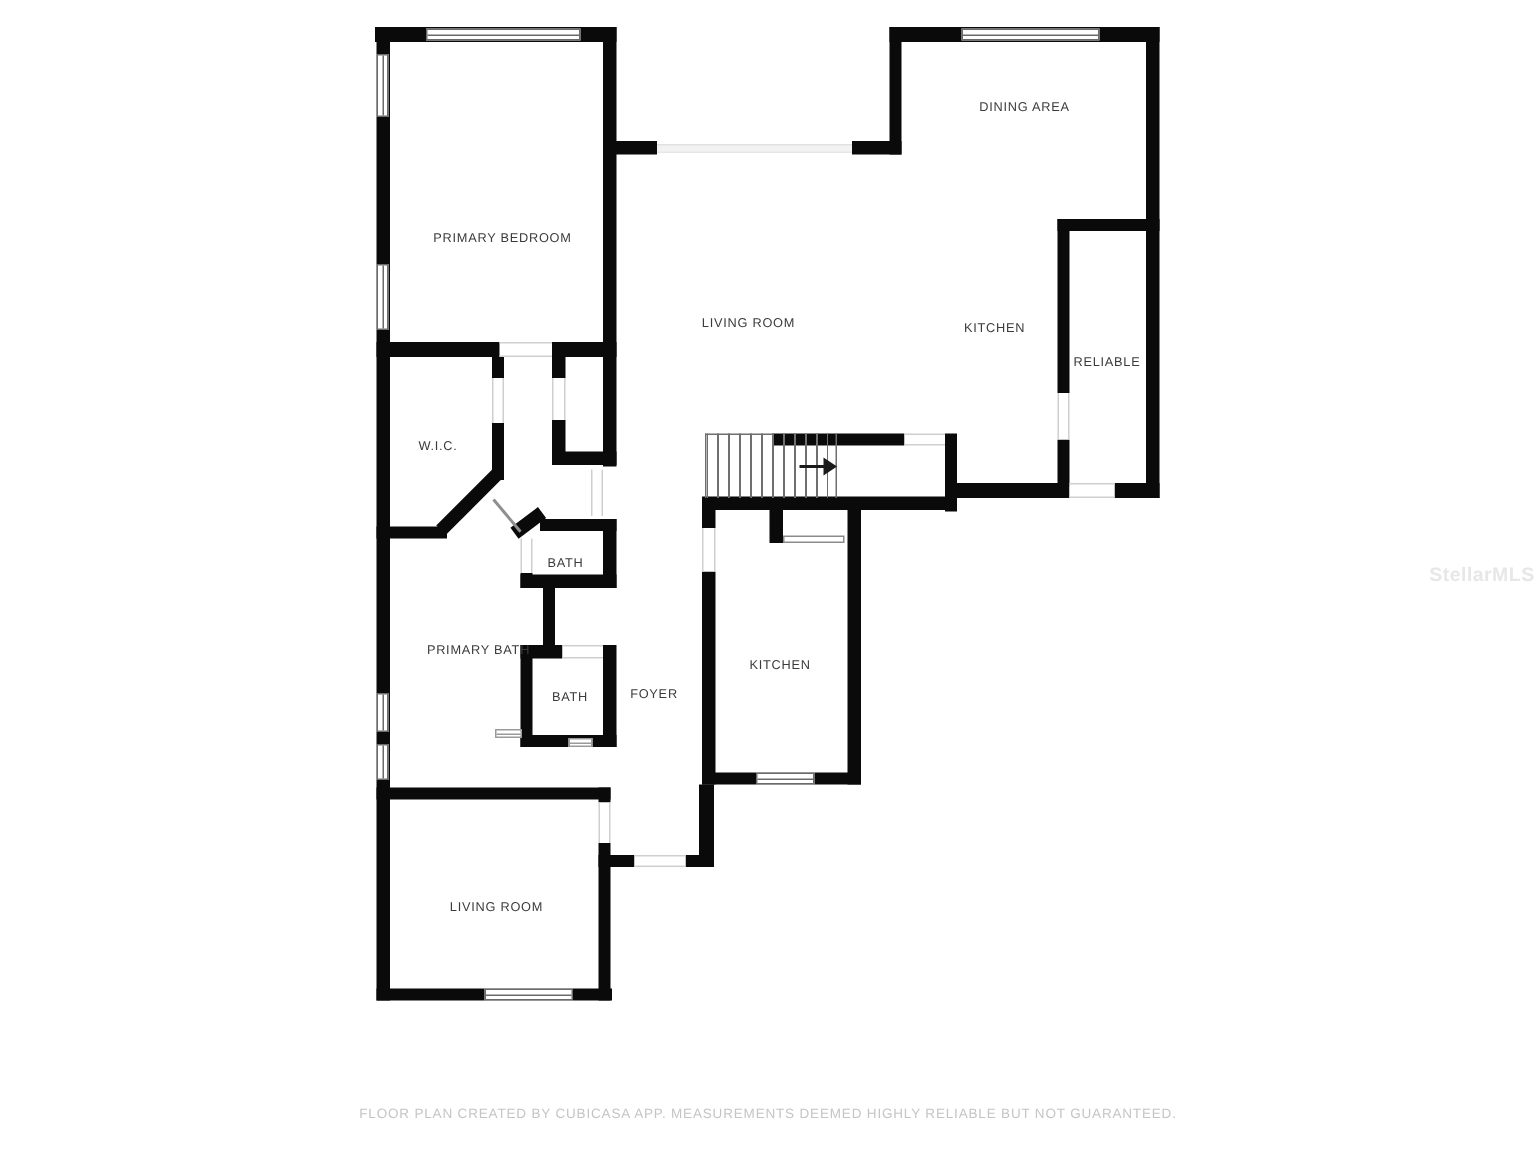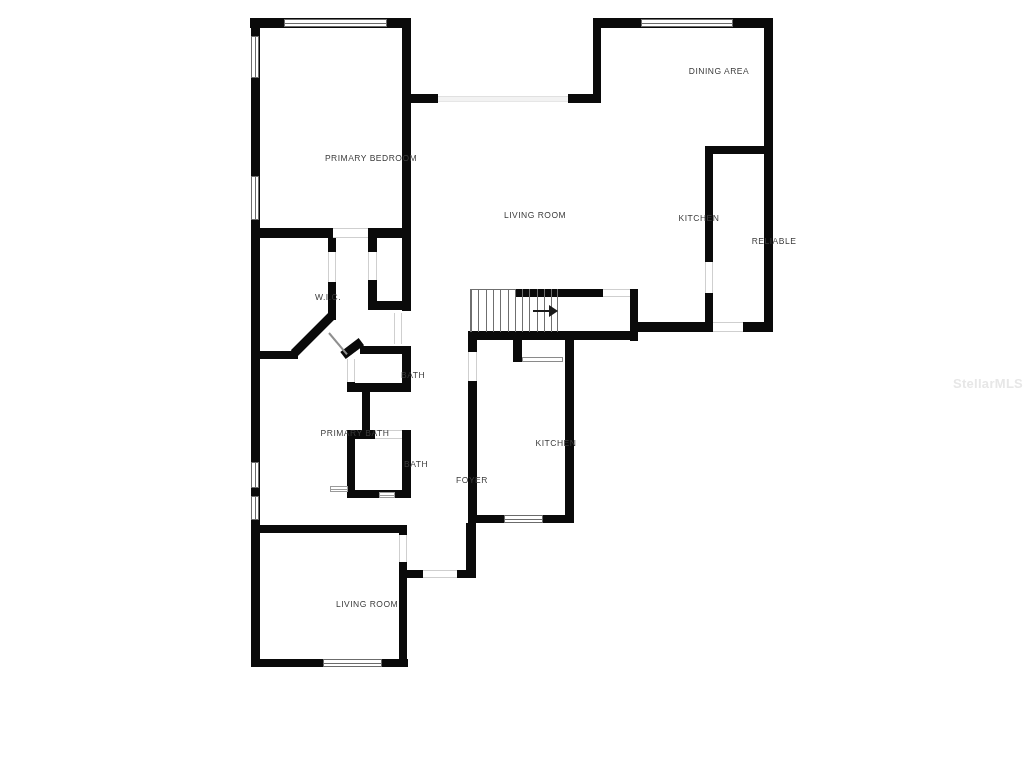--- a/index.html
+++ b/index.html
@@ -30,21 +30,21 @@
     background:repeating-linear-gradient(to right,#6f6f6f 0,#6f6f6f 1px,transparent 1px,transparent 7.3px);
     border-left:1px solid #6f6f6f;border-right:1px solid #6f6f6f;box-sizing:border-box;
   }
   .stair-topline{position:absolute;left:470px;top:289px;width:46px;height:1px;background:#6f6f6f;}
   .stair-arrow-line{position:absolute;left:533px;top:310px;width:17px;height:2px;background:#1a1a1a;}
   .stair-arrow-head{position:absolute;left:549px;top:305px;width:0;height:0;
     border-left:9px solid #1a1a1a;border-top:6px solid transparent;border-bottom:6px solid transparent;}
   
   .lbl{
     position:absolute;transform:translate(-50%,-50%);
-    font-size:8.5px;letter-spacing:.5px;color:#3b3b3b;white-space:nowrap;font-weight:400;margin-left:36px;
+    font-size:8.5px;letter-spacing:.5px;color:#3b3b3b;white-space:nowrap;font-weight:400;
   }
   .watermark{
     position:absolute;left:988px;top:383px;transform:translate(-50%,-50%);
     font-size:13px;font-weight:700;color:#e7e7e7;letter-spacing:.3px;white-space:nowrap;
   }
   .footer{
     position:absolute;left:512px;top:742px;transform:translate(-50%,-50%);
     font-size:9px;letter-spacing:.55px;color:#c5c5c5;white-space:nowrap;
   }
 </style>
@@ -149,19 +149,20 @@
 
   <div class="lbl" style="left:335px;top:158px">PRIMARY BEDROOM</div>
   <div class="lbl" style="left:499px;top:215px">LIVING ROOM</div>
   <div class="lbl" style="left:683px;top:71px">DINING AREA</div>
   <div class="lbl" style="left:663px;top:218px">KITCHEN</div>
   <div class="lbl" style="left:738px;top:241px">RELIABLE</div>
   <div class="lbl" style="left:292px;top:297px">W.I.C.</div>
   <div class="lbl" style="left:377px;top:375px">BATH</div>
   <div class="lbl" style="left:319px;top:433px">PRIMARY BATH</div>
   <div class="lbl" style="left:380px;top:464px">BATH</div>
-  <div class="lbl" style="left:436px;top:480px">FOYER</div>
+  <div class="lbl" style="left:436px;top:462px">FOYER</div>
   <div class="lbl" style="left:520px;top:443px">KITCHEN</div>
   <div class="lbl" style="left:331px;top:604px">LIVING ROOM</div>
 
   <div class="watermark">StellarMLS</div>
+  <div class="footer">FLOOR PLAN CREATED BY CUBICASA APP. MEASUREMENTS DEEMED HIGHLY RELIABLE BUT NOT GUARANTEED.</div>
 
 </div>
 
 </body></html>

